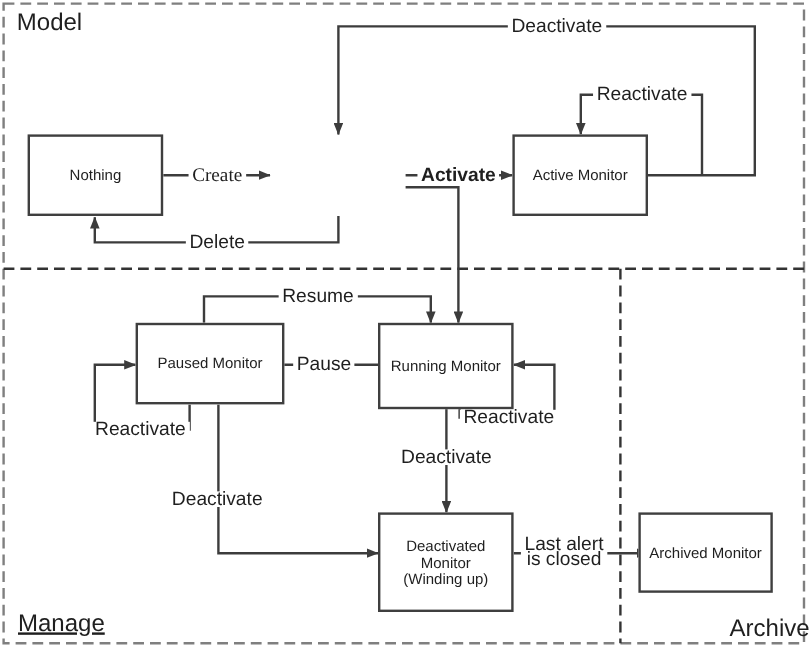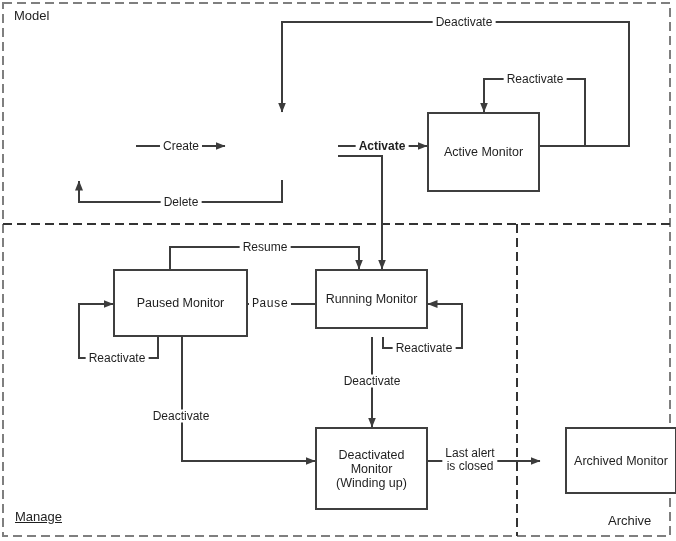--- a/index.html
+++ b/index.html
@@ -22,27 +22,27 @@
     display:flex;align-items:center;justify-content:center;
     text-align:center;
     font-size:12.5px;line-height:14px;
     white-space:pre-line;
   }
   .edge-label{
     position:absolute;z-index:3;
     transform:translate(-50%,-50%);
     background:#fff;
     padding:0 3px;
-    font-size:12px;line-height:13px;
+    font-size:16px;line-height:13px;
     white-space:pre-line;
     text-align:center;
   }
   .region-label{
     position:absolute;z-index:3;
-    font-size:13px;
+    font-size:20px;
   }
 </style>
 </head>
 <body>
 
 <div class="canvas">
 
   <svg class="connector-layer" viewBox="0 0 676 541" xmlns="http://www.w3.org/2000/svg">
     <defs>
       <marker id="arrow" viewBox="0 0 10 8" refX="9.5" refY="4" markerWidth="10" markerHeight="8" orient="auto" markerUnits="userSpaceOnUse">
@@ -70,45 +70,48 @@
       <polyline points="372,337 372,427" marker-end="url(#arrow)"></polyline>
       <polyline points="182,337 182,461 315,461" marker-end="url(#arrow)"></polyline>
       <polyline points="428,461 540,461" marker-end="url(#arrow)"></polyline>
     </g>
   </svg>
 
   <div class="region-label" style="left:14px;top:8px;">Model</div>
   <div class="region-label" style="left:15px;top:509px;text-decoration:underline;">Manage</div>
   <div class="region-label" style="left:608px;top:513px;">Archive</div>
 
-  <div class="node" style="left:427px;top:112px;width:113px;height:80px;">
+  <div class="node" style="left:23px;top:112px;width:113px;height:68px;">
+    <span>Nothing</span>
+  </div>
+  <div class="node" style="left:427px;top:112px;width:113px;height:68px;">
     <span>Active Monitor</span>
   </div>
-  <div class="node" style="left:113px;top:269px;width:135px;height:68px;">
+  <div class="node" style="left:113px;top:269px;width:124px;height:68px;">
     <span>Paused Monitor</span>
   </div>
-  <div class="node" style="left:315px;top:269px;width:113px;height:60px;">
+  <div class="node" style="left:315px;top:269px;width:113px;height:72px;">
     <span>Running Monitor</span>
   </div>
   <div class="node" style="left:315px;top:427px;width:113px;height:83px;">
     <span>Deactivated
 Monitor
 (Winding up)</span>
   </div>
-  <div class="node" style="left:565px;top:427px;width:112px;height:67px;">
+  <div class="node" style="left:532px;top:427px;width:112px;height:67px;">
     <span>Archived Monitor</span>
   </div>
 
-  <div class="edge-label" style="left:181px;top:146px;">Create</div>
+  <div class="edge-label" style="left:181px;top:146px;font-family:Liberation Serif, serif;">Create</div>
   <div class="edge-label" style="left:181px;top:202px;">Delete</div>
   <div class="edge-label" style="left:382px;top:146px;font-weight:bold;">Activate</div>
   <div class="edge-label" style="left:464px;top:22px;">Deactivate</div>
   <div class="edge-label" style="left:535px;top:79px;">Reactivate</div>
   <div class="edge-label" style="left:265px;top:247px;">Resume</div>
-  <div class="edge-label" style="left:270px;top:304px;font-family:Liberation Mono, monospace;">Pause</div>
+  <div class="edge-label" style="left:270px;top:304px;">Pause</div>
   <div class="edge-label" style="left:117px;top:358px;">Reactivate</div>
   <div class="edge-label" style="left:424px;top:348px;">Reactivate</div>
   <div class="edge-label" style="left:372px;top:381px;">Deactivate</div>
   <div class="edge-label" style="left:181px;top:416px;">Deactivate</div>
   <div class="edge-label" style="left:470px;top:460px;">Last alert
 is closed</div>
 
 </div>
 
 </body></html>

